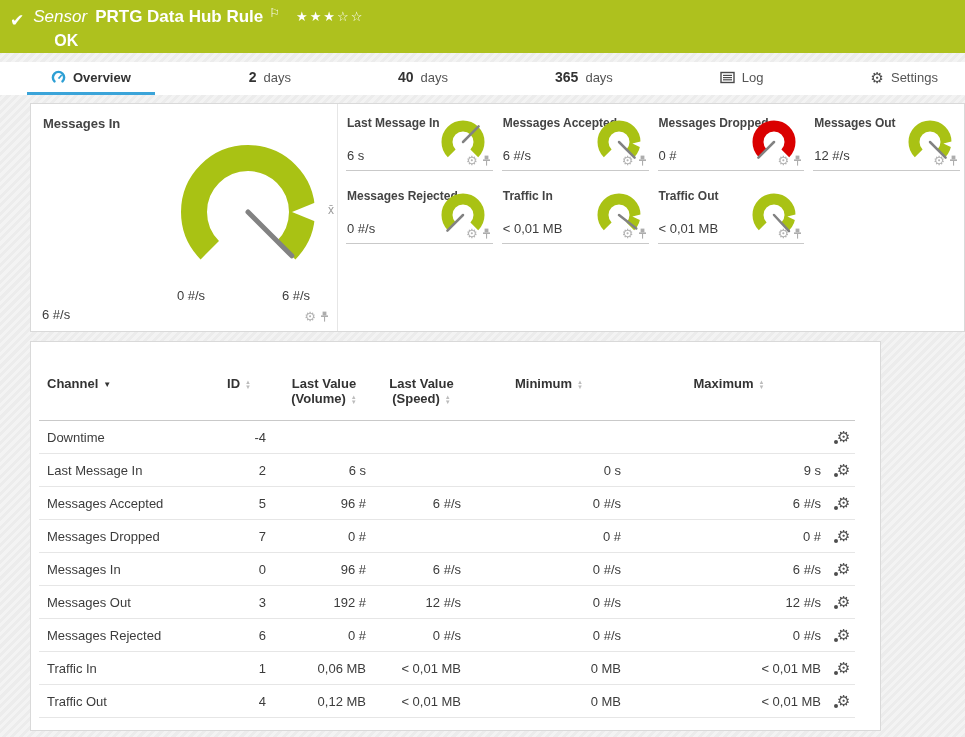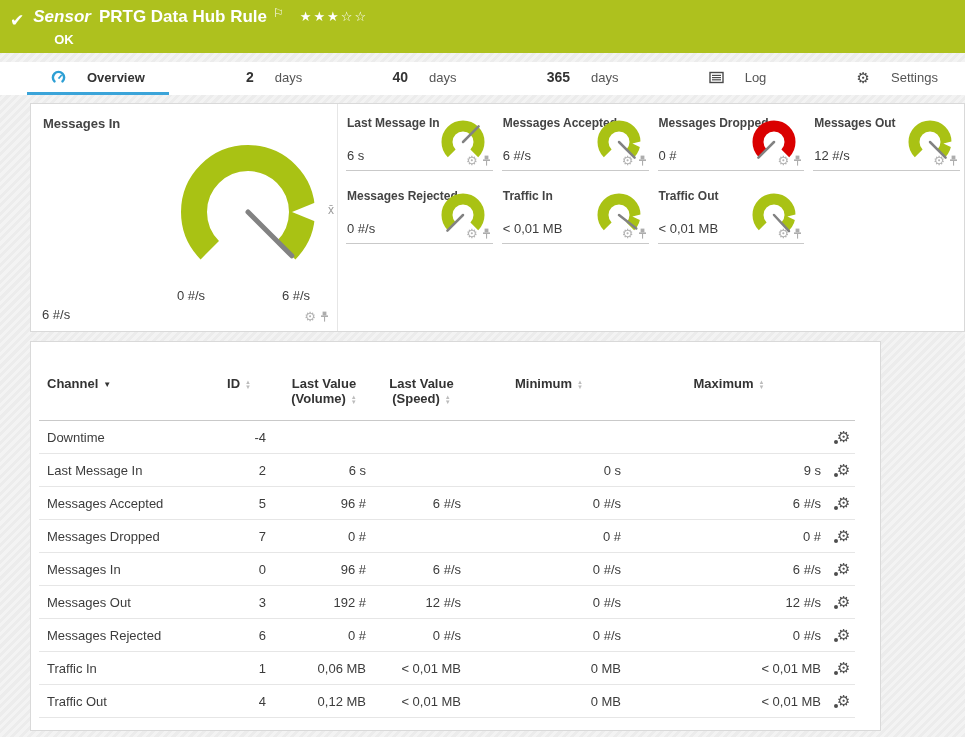--- a/index.html
+++ b/index.html
@@ -5,28 +5,28 @@
   *{margin:0;padding:0;box-sizing:border-box}
   html,body{width:965px;height:737px;overflow:hidden}
   body{
     font-family:"Liberation Sans","DejaVu Sans",sans-serif;color:#3c3c3c;
     background:repeating-linear-gradient(135deg,#ececec 0 3px,#f3f3f3 3px 6px);
   }
   
   .sensor-header{height:53px;background:#aec11e;color:#fff;display:flex;align-items:flex-start;padding:7px 10px 0 8px}
   .check{font-size:17px;font-weight:bold;margin:3px 9px 0 2px}
   .title-row{display:flex;align-items:center;font-size:17px;line-height:20px}
-  .kind{font-style:italic;font-weight:700;margin-right:8px}
+  .kind{font-style:italic;font-weight:400;margin-right:8px}
   .title{font-weight:700}
   .flag{font-size:12px;margin:-8px 0 0 6px;cursor:pointer}
   .stars{font-size:13px;letter-spacing:2px;margin-left:16px;cursor:pointer}
-  .status{font-size:13px;font-weight:700;margin:5px 0 0 21px}
+  .status{font-size:16px;font-weight:700;margin:5px 0 0 21px}
   
   .tab-strip{background:#fff;margin-top:9px;height:33px;display:flex;justify-content:space-between;padding:0 14px 0 27px}
-  .tab{display:flex;align-items:center;gap:21px;padding:0 13px;font-size:13px;color:#555;cursor:pointer;border-bottom:3px solid transparent;white-space:nowrap}
+  .tab{display:flex;align-items:center;gap:7px;padding:0 13px;font-size:13px;color:#555;cursor:pointer;border-bottom:3px solid transparent;white-space:nowrap}
   .tab.active{color:#333;font-weight:700;border-bottom-color:#3ba4d9;padding:0 24px}
   .tab-num{color:#333;font-size:14px;font-weight:700}
   .tab-icon{display:inline-flex;align-items:center;font-size:15px;color:#4a4a4a;line-height:1}
   
   .gauges{display:flex;background:#fff;border:1px solid #d9d9d9;height:229px;margin:8px 0 0 30px;width:935px}
   .primary{position:relative;width:307px;flex:none;border-right:1px solid #e6e6e6}
   .primary-title{position:absolute;left:12px;top:12px;font-size:13px;font-weight:700;color:#444}
   .primary-svg{position:absolute;right:4px;top:22px;line-height:0}
   .scale{position:absolute;top:184px;font-size:13px;transform:translateX(-50%);white-space:nowrap}
   .scale-min{left:160px}.scale-max{left:265px}

